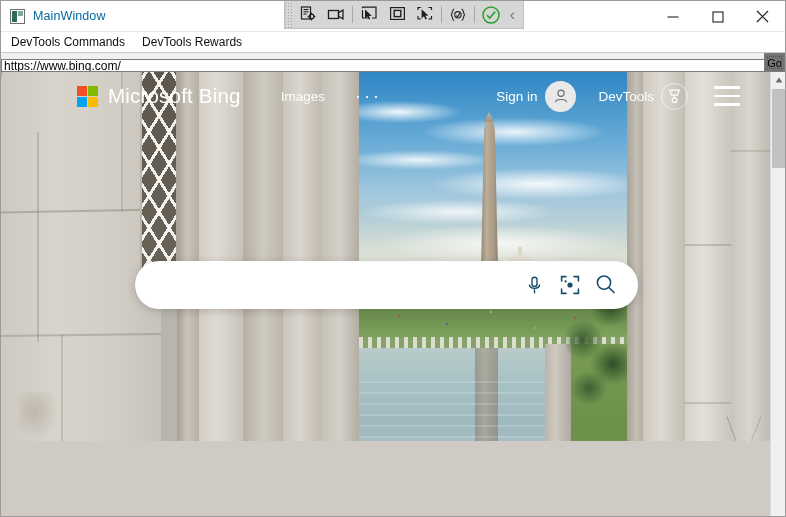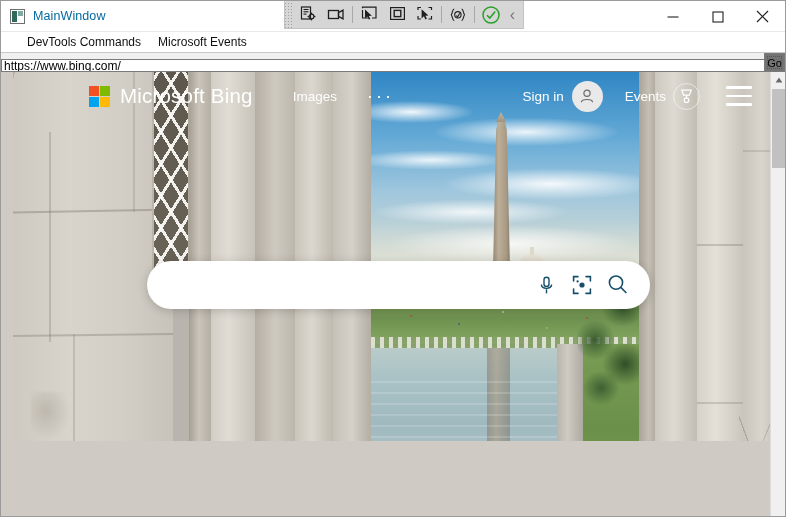--- a/index.html
+++ b/index.html
@@ -79,21 +79,21 @@
     width: 45px; height: 31px;
     display: flex; align-items: center; justify-content: center;
     color: #222;
   }
 
   
   .menubar {
     height: 20px;
     background: #ffffff;
     display: flex; align-items: center;
-    padding-left: 24px;
+    padding-left: 8px;
     gap: 13px;
   }
   .menu-item {
     font-size: 12px; color: #101010; white-space: nowrap;
     padding: 1px 2px;
   }
 
   
   .addressbar {
     height: 20px;
@@ -132,21 +132,21 @@
 
   
   .webview {
     position: relative;
     height: 445px;
     overflow: hidden;
     background: #cfcbc4;
   }
   .page {
     position: absolute;
-    left: 12px; top: 0;
+    left: 0; top: 0;
     width: 771px; height: 369px;
     overflow: hidden;
   }
 
   
   .photo { position: absolute; inset: 0; overflow: hidden; background: #b9b5ae; }
 
   
   .marble-left {
     position: absolute; left: 0; top: 0; width: 160px; height: 100%;
@@ -567,21 +567,21 @@
         <svg width="13" height="13" viewBox="0 0 13 13">
             <line x1="1" y1="1" x2="12" y2="12" stroke="currentColor" stroke-width="1.2"></line>
             <line x1="12" y1="1" x2="1" y2="12" stroke="currentColor" stroke-width="1.2"></line>
           </svg>
       </div>
     </div>
   </div>
 
   <div class="menubar">
     <div class="menu-item">DevTools Commands</div>
-    <div class="menu-item">Microsoft Events</div>
+    <div class="menu-item">DevTools Rewards</div>
   </div>
 
   <div class="addressbar">
     <input class="url-input" type="text" value="https://www.bing.com/" style="">
     <div class="go-btn">Go</div>
   </div>
 
   <div class="webview">
     <div class="page">
 
@@ -650,21 +650,21 @@
         <div class="nav-dots">···</div>
 
         <div class="header-right">
           <div class="signin">Sign in</div>
           <div class="avatar">
             <svg width="18" height="18" viewBox="0 0 18 18">
               <circle cx="9" cy="6.2" r="3.1" fill="none" stroke="#6a6a6a" stroke-width="1.2"></circle>
               <path d="M3.4 15.2 C3.8 11.6 14.2 11.6 14.6 15.2" fill="none" stroke="#6a6a6a" stroke-width="1.2"></path>
             </svg>
           </div>
-          <div class="rewards">Events</div>
+          <div class="rewards">DevTools</div>
           <div class="reward-badge">
             <svg width="17" height="17" viewBox="0 0 17 17">
               <path d="M3.8 2.2 L13.2 2.2 L11.4 7.2 L5.6 7.2 Z" fill="none" stroke="#fff" stroke-width="1.2"></path>
               <line x1="8.5" y1="7.2" x2="8.5" y2="10.2" stroke="#fff" stroke-width="1.2"></line>
               <circle cx="8.5" cy="12.2" r="2.3" fill="none" stroke="#fff" stroke-width="1.2"></circle>
             </svg>
           </div>
           <div class="hamburger">
             <i></i>
               <i></i>

